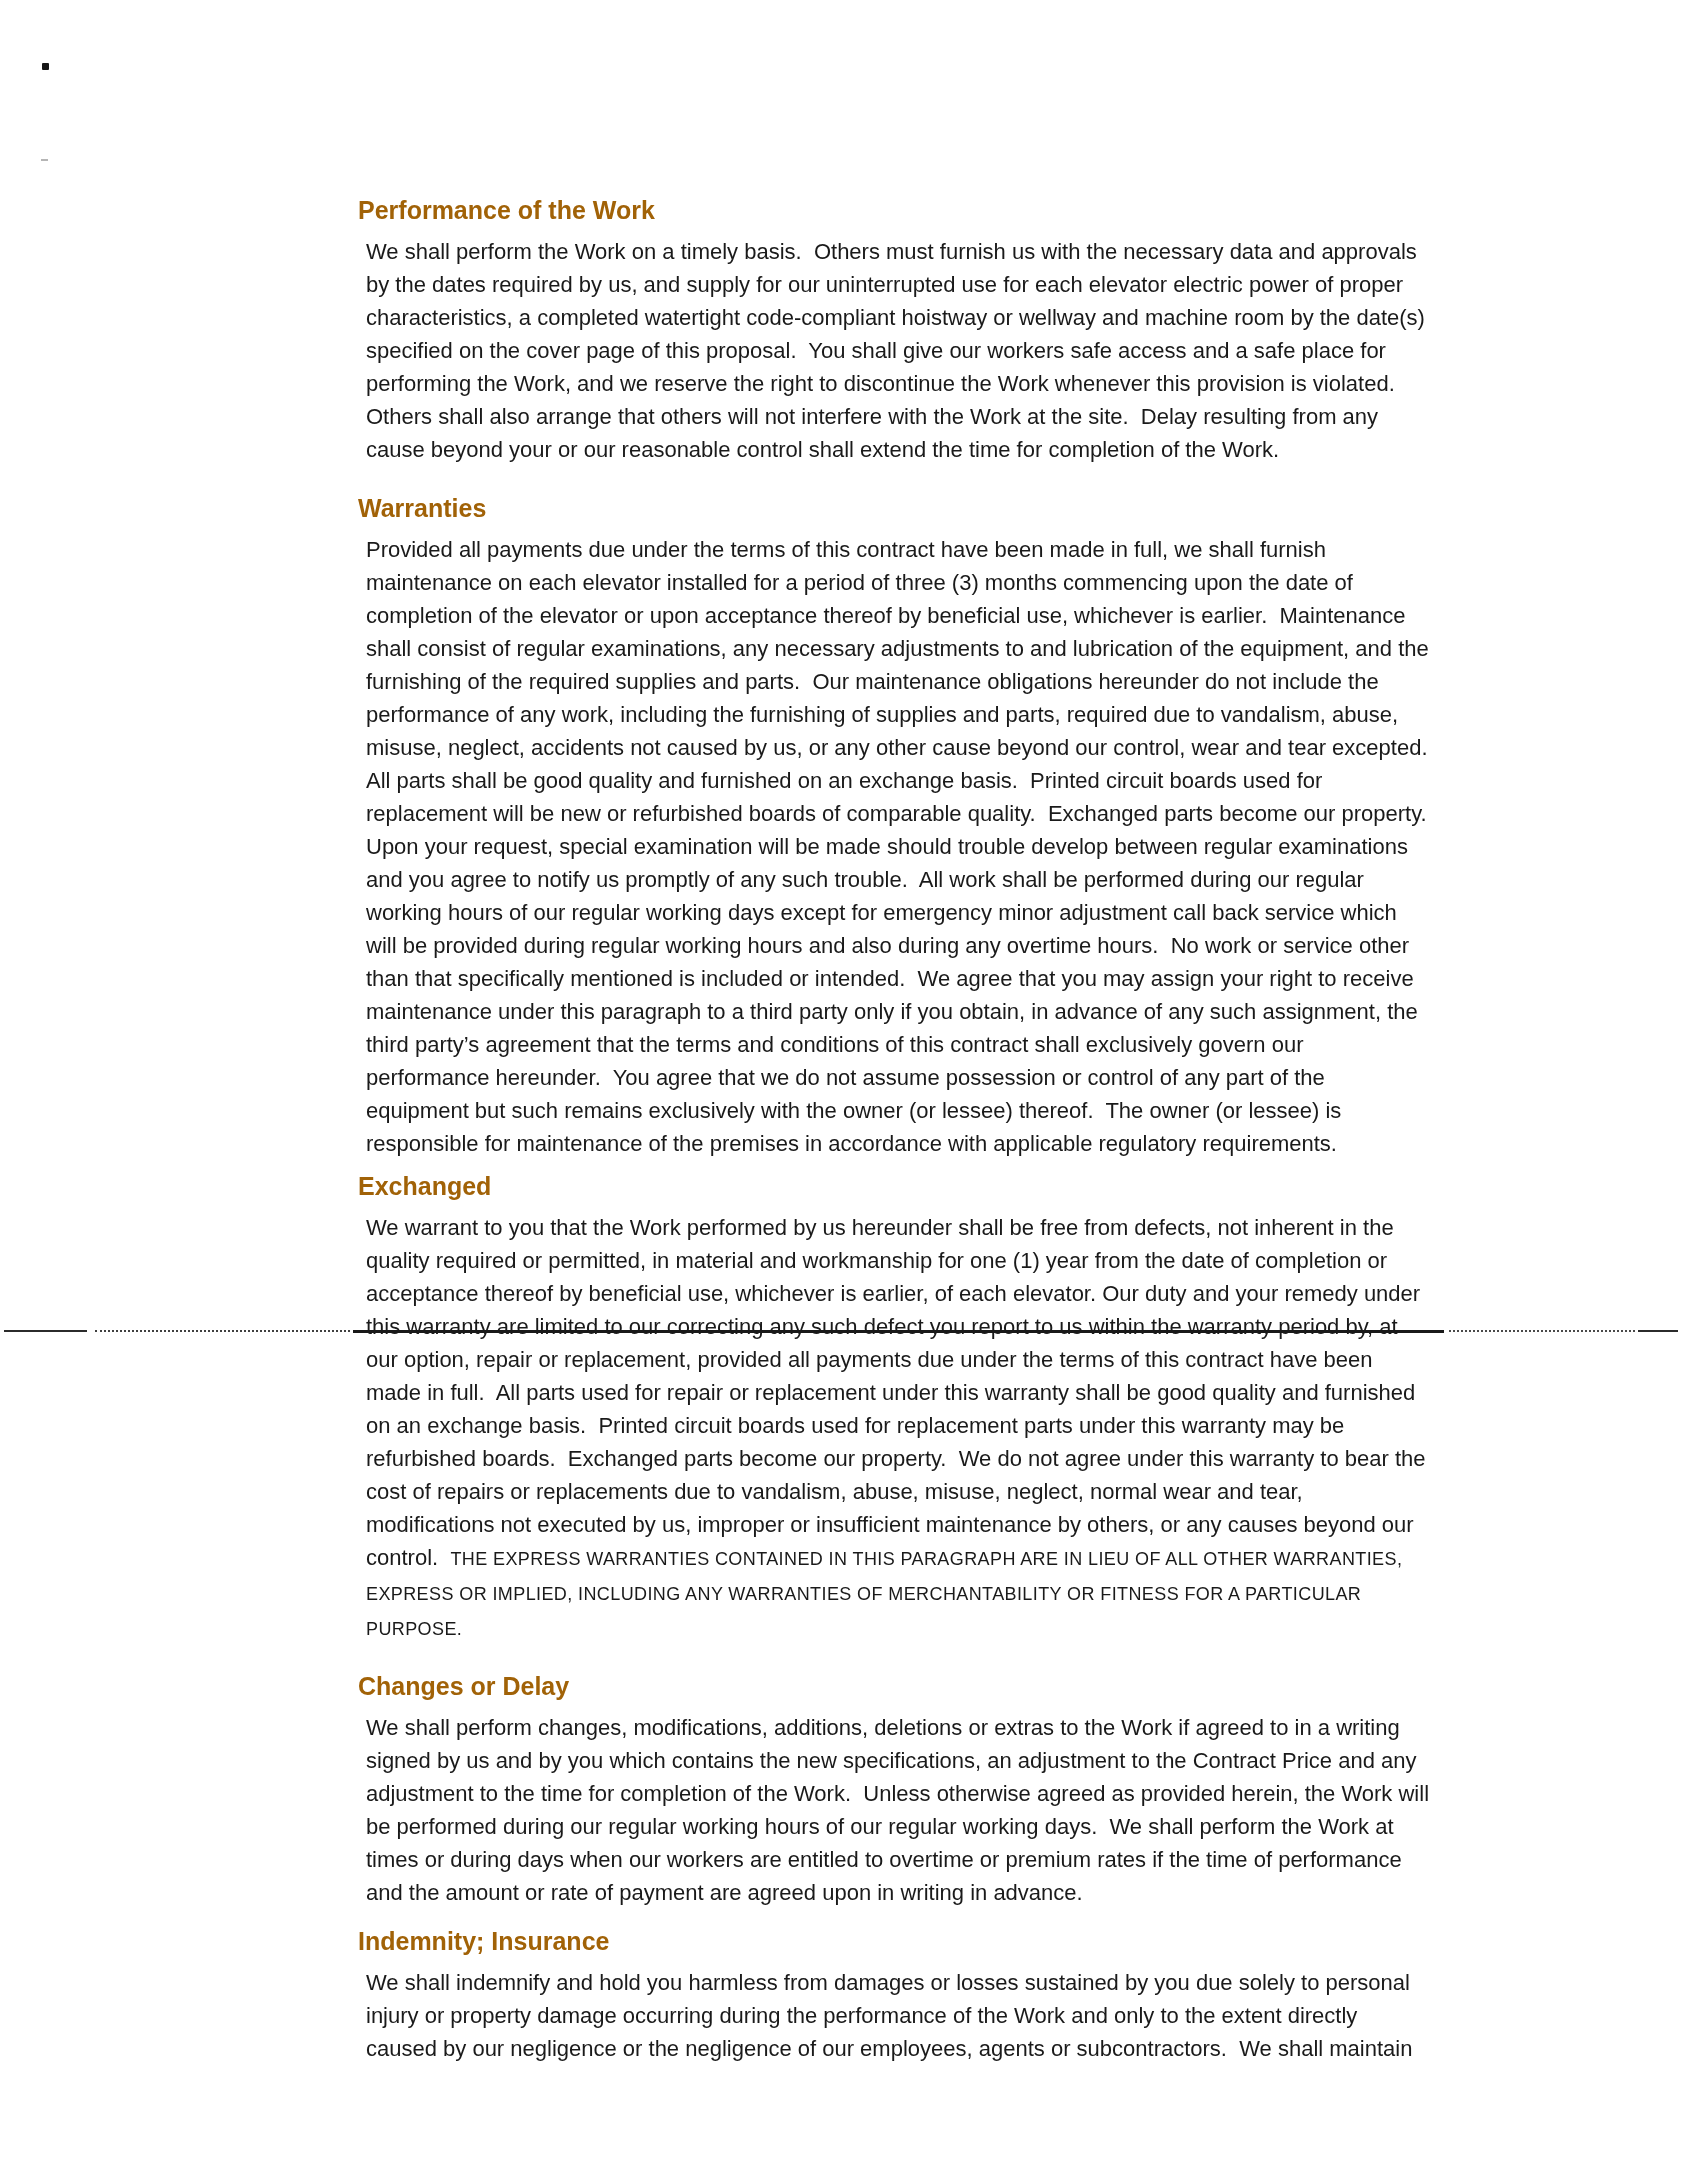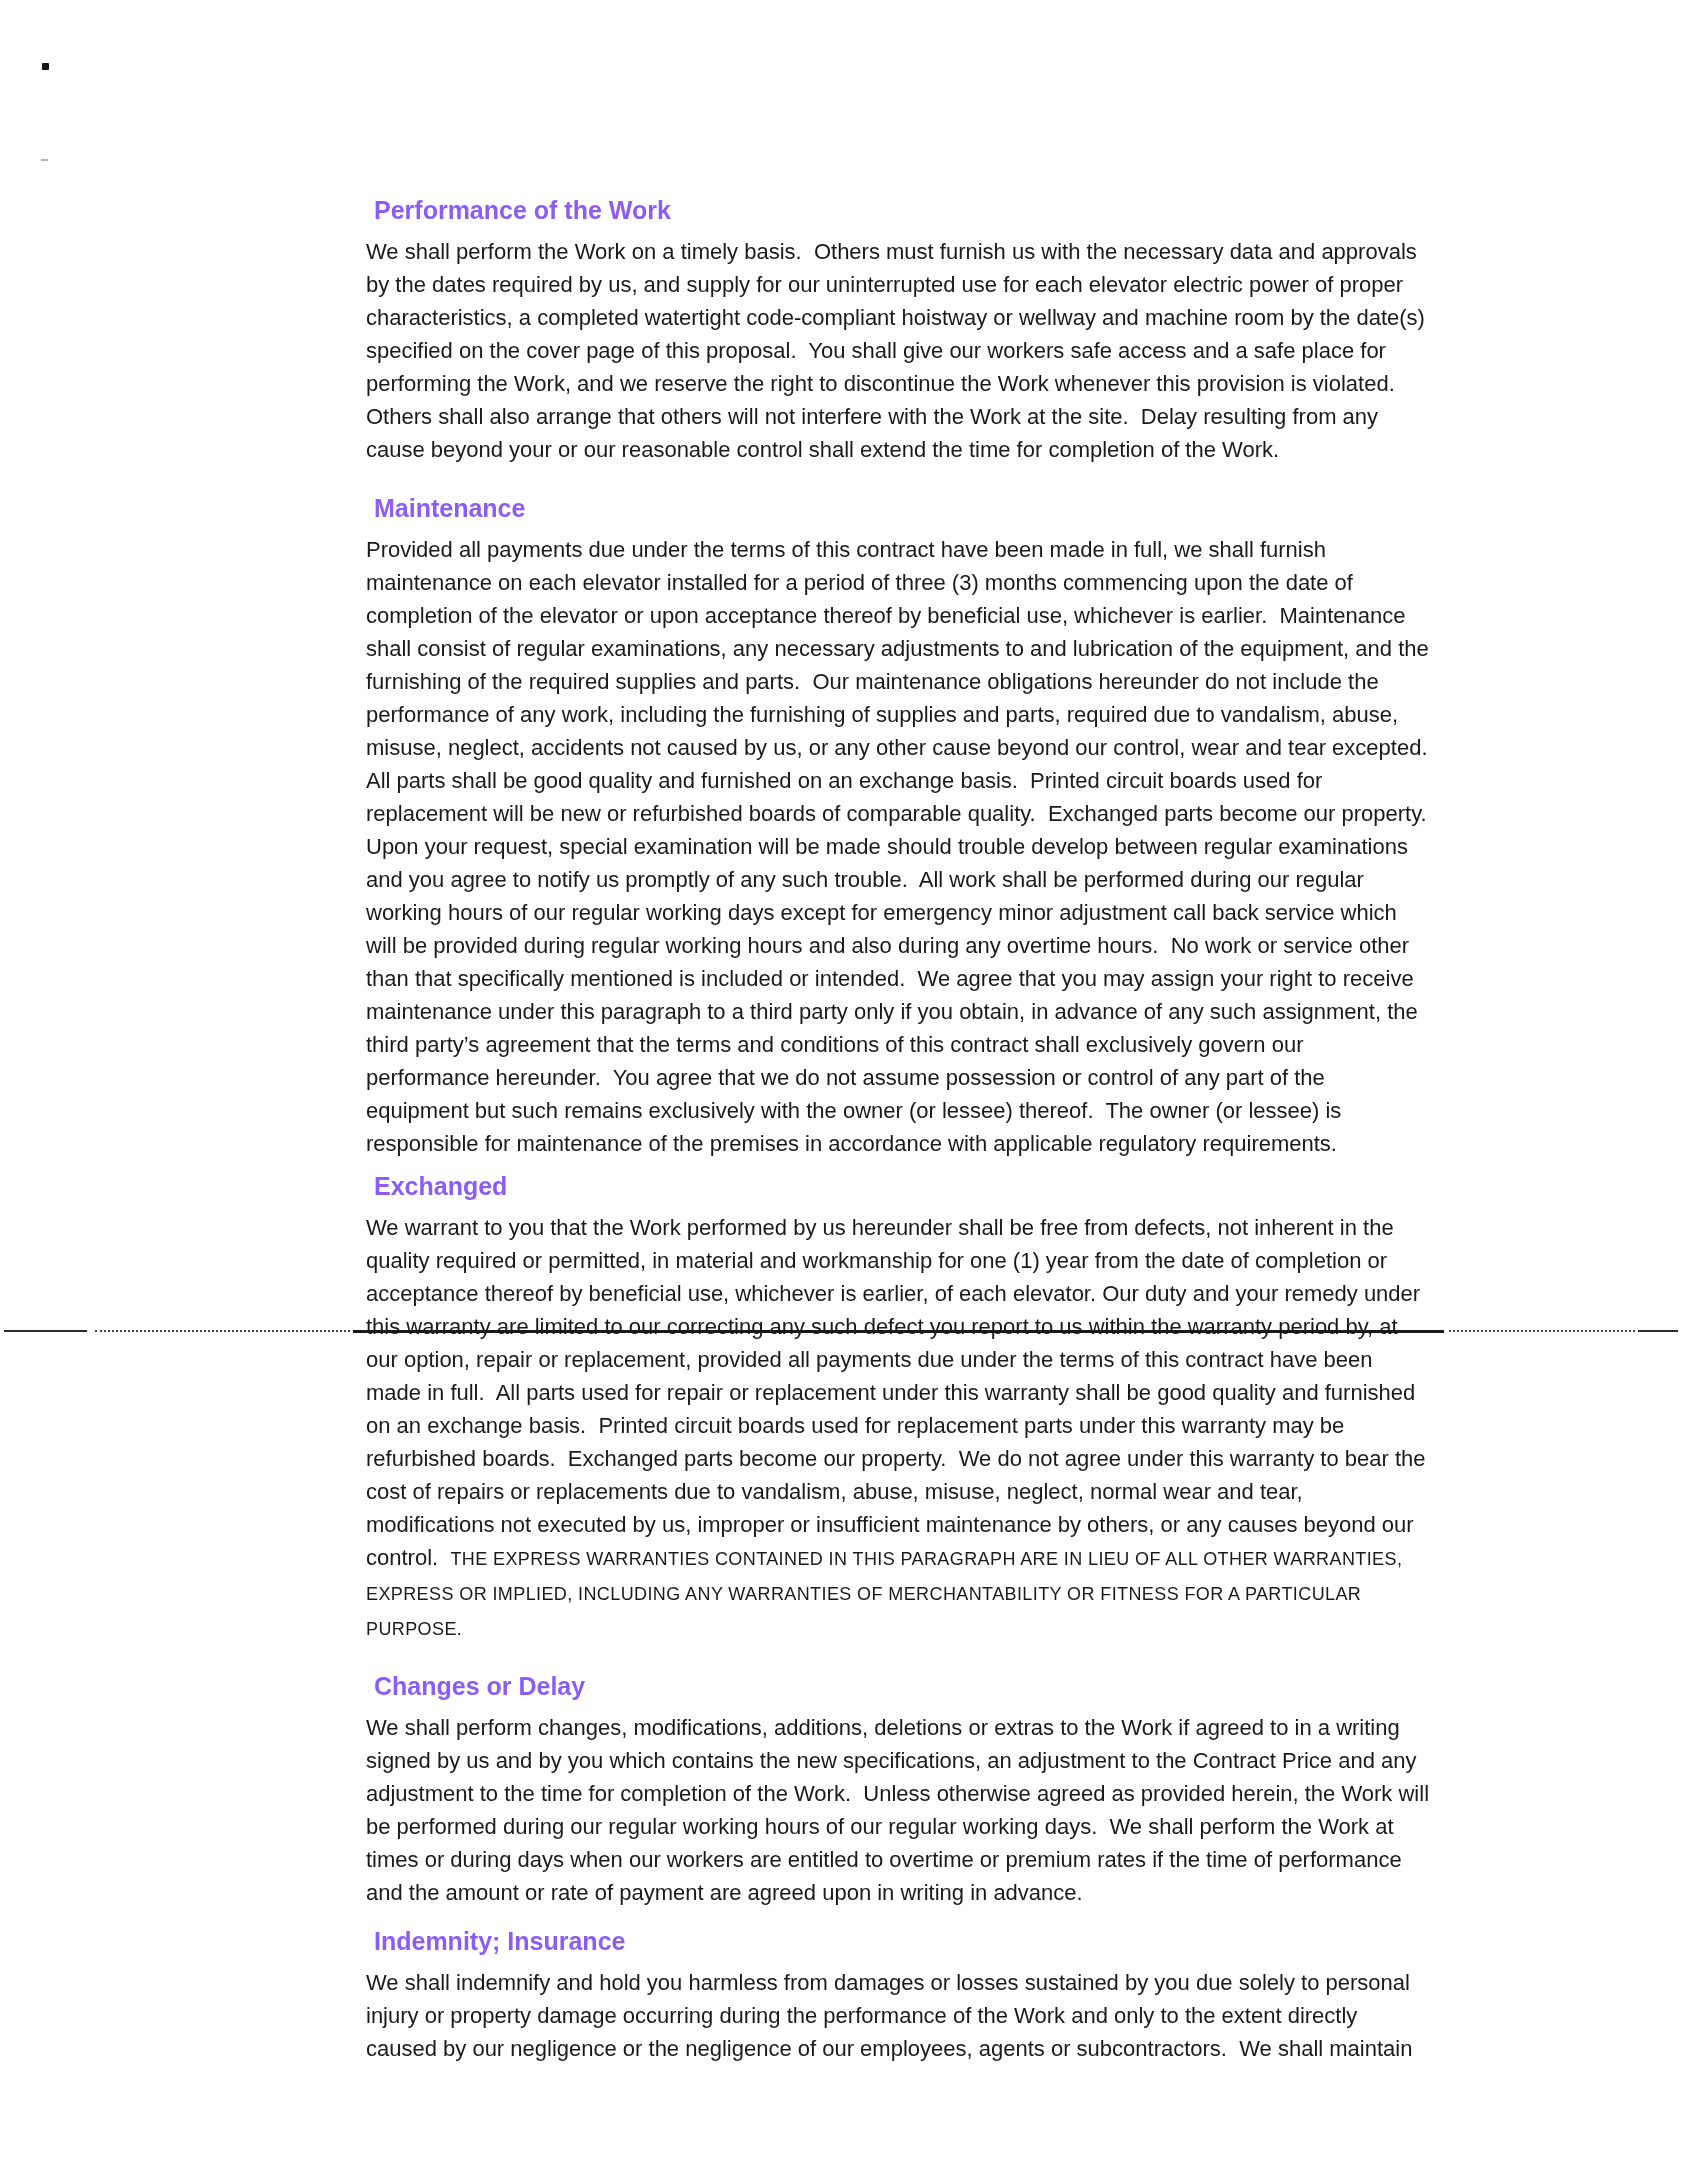--- a/index.html
+++ b/index.html
@@ -15,22 +15,22 @@
   .content{
     position:absolute;
     left:358px;
     top:194px;
     width:1081px;
   }
   .sec-heading{
     font-size:25px;
     line-height:33px;
     font-weight:700;
-    margin:0 0 4px 16px;
-    color:#8b5cf6;
+    margin:0 0 4px 0;
+    color:#a16207;
   }
   .sec-body{
     font-size:22px;
     line-height:33px;
     margin:8px;
     white-space:pre-wrap;
     color:#1a1a1a;
   }
   .section{margin:0;}
   #sec-maintenance{margin-top:26px;}
@@ -58,21 +58,21 @@
   <div class="speck2"></div>
 
   <main class="content">
 
     <section class="section" id="sec-performance">
       <h2 class="sec-heading">Performance of the Work</h2>
       <p class="sec-body">We shall perform the Work on a timely basis.  Others must furnish us with the necessary data and approvals by the dates required by us, and supply for our uninterrupted use for each elevator electric power of proper characteristics, a completed watertight code-compliant hoistway or wellway and machine room by the date(s) specified on the cover page of this proposal.  You shall give our workers safe access and a safe place for performing the Work, and we reserve the right to discontinue the Work whenever this provision is violated.  Others shall also arrange that others will not interfere with the Work at the site.  Delay resulting from any cause beyond your or our reasonable control shall extend the time for completion of the Work.</p>
     </section>
 
     <section class="section" id="sec-maintenance">
-      <h2 class="sec-heading">Maintenance</h2>
+      <h2 class="sec-heading">Warranties</h2>
       <p class="sec-body">Provided all payments due under the terms of this contract have been made in full, we shall furnish maintenance on each elevator installed for a period of three (3) months commencing upon the date of completion of the elevator or upon acceptance thereof by beneficial use, whichever is earlier.  Maintenance shall consist of regular examinations, any necessary adjustments to and lubrication of the equipment, and the furnishing of the required supplies and parts.  Our maintenance obligations hereunder do not include the performance of any work, including the furnishing of supplies and parts, required due to vandalism, abuse, misuse, neglect, accidents not caused by us, or any other cause beyond our control, wear and tear excepted. All parts shall be good quality and furnished on an exchange basis.  Printed circuit boards used for replacement will be new or refurbished boards of comparable quality.  Exchanged parts become our property.  Upon your request, special examination will be made should trouble develop between regular examinations and you agree to notify us promptly of any such trouble.  All work shall be performed during our regular working hours of our regular working days except for emergency minor adjustment call back service which will be provided during regular working hours and also during any overtime hours.  No work or service other than that specifically mentioned is included or intended.  We agree that you may assign your right to receive maintenance under this paragraph to a third party only if you obtain, in advance of any such assignment, the third party’s agreement that the terms and conditions of this contract shall exclusively govern our performance hereunder.  You agree that we do not assume possession or control of any part of the equipment but such remains exclusively with the owner (or lessee) thereof.  The owner (or lessee) is responsible for maintenance of the premises in accordance with applicable regulatory requirements.</p>
     </section>
 
     <section class="section" id="sec-warranties">
       <h2 class="sec-heading">Exchanged</h2>
       <p class="sec-body"><span>We warrant to you that the Work performed by us hereunder shall be free from defects, not inherent in the quality required or permitted, in material and workmanship for one (1) year from the date of completion or acceptance thereof by beneficial use, whichever is earlier, of each elevator. Our duty and your remedy under this warranty are limited to our correcting any such defect you report to us within the warranty period by, at our option, repair or replacement, provided all payments due under the terms of this contract have been made in full.  All parts used for repair or replacement under this warranty shall be good quality and furnished on an exchange basis.  Printed circuit boards used for replacement parts under this warranty may be refurbished boards.  Exchanged parts become our property.  We do not agree under this warranty to bear the cost of repairs or replacements due to vandalism, abuse, misuse, neglect, normal wear and tear, modifications not executed by us, improper or insufficient maintenance by others, or any causes beyond our control.  </span><span class="caps">THE EXPRESS WARRANTIES CONTAINED IN THIS PARAGRAPH ARE IN LIEU OF ALL OTHER WARRANTIES, EXPRESS OR IMPLIED, INCLUDING ANY WARRANTIES OF MERCHANTABILITY OR FITNESS FOR A PARTICULAR PURPOSE.</span></p>
     </section>
 
     <section class="section" id="sec-changes">
       <h2 class="sec-heading">Changes or Delay</h2>

